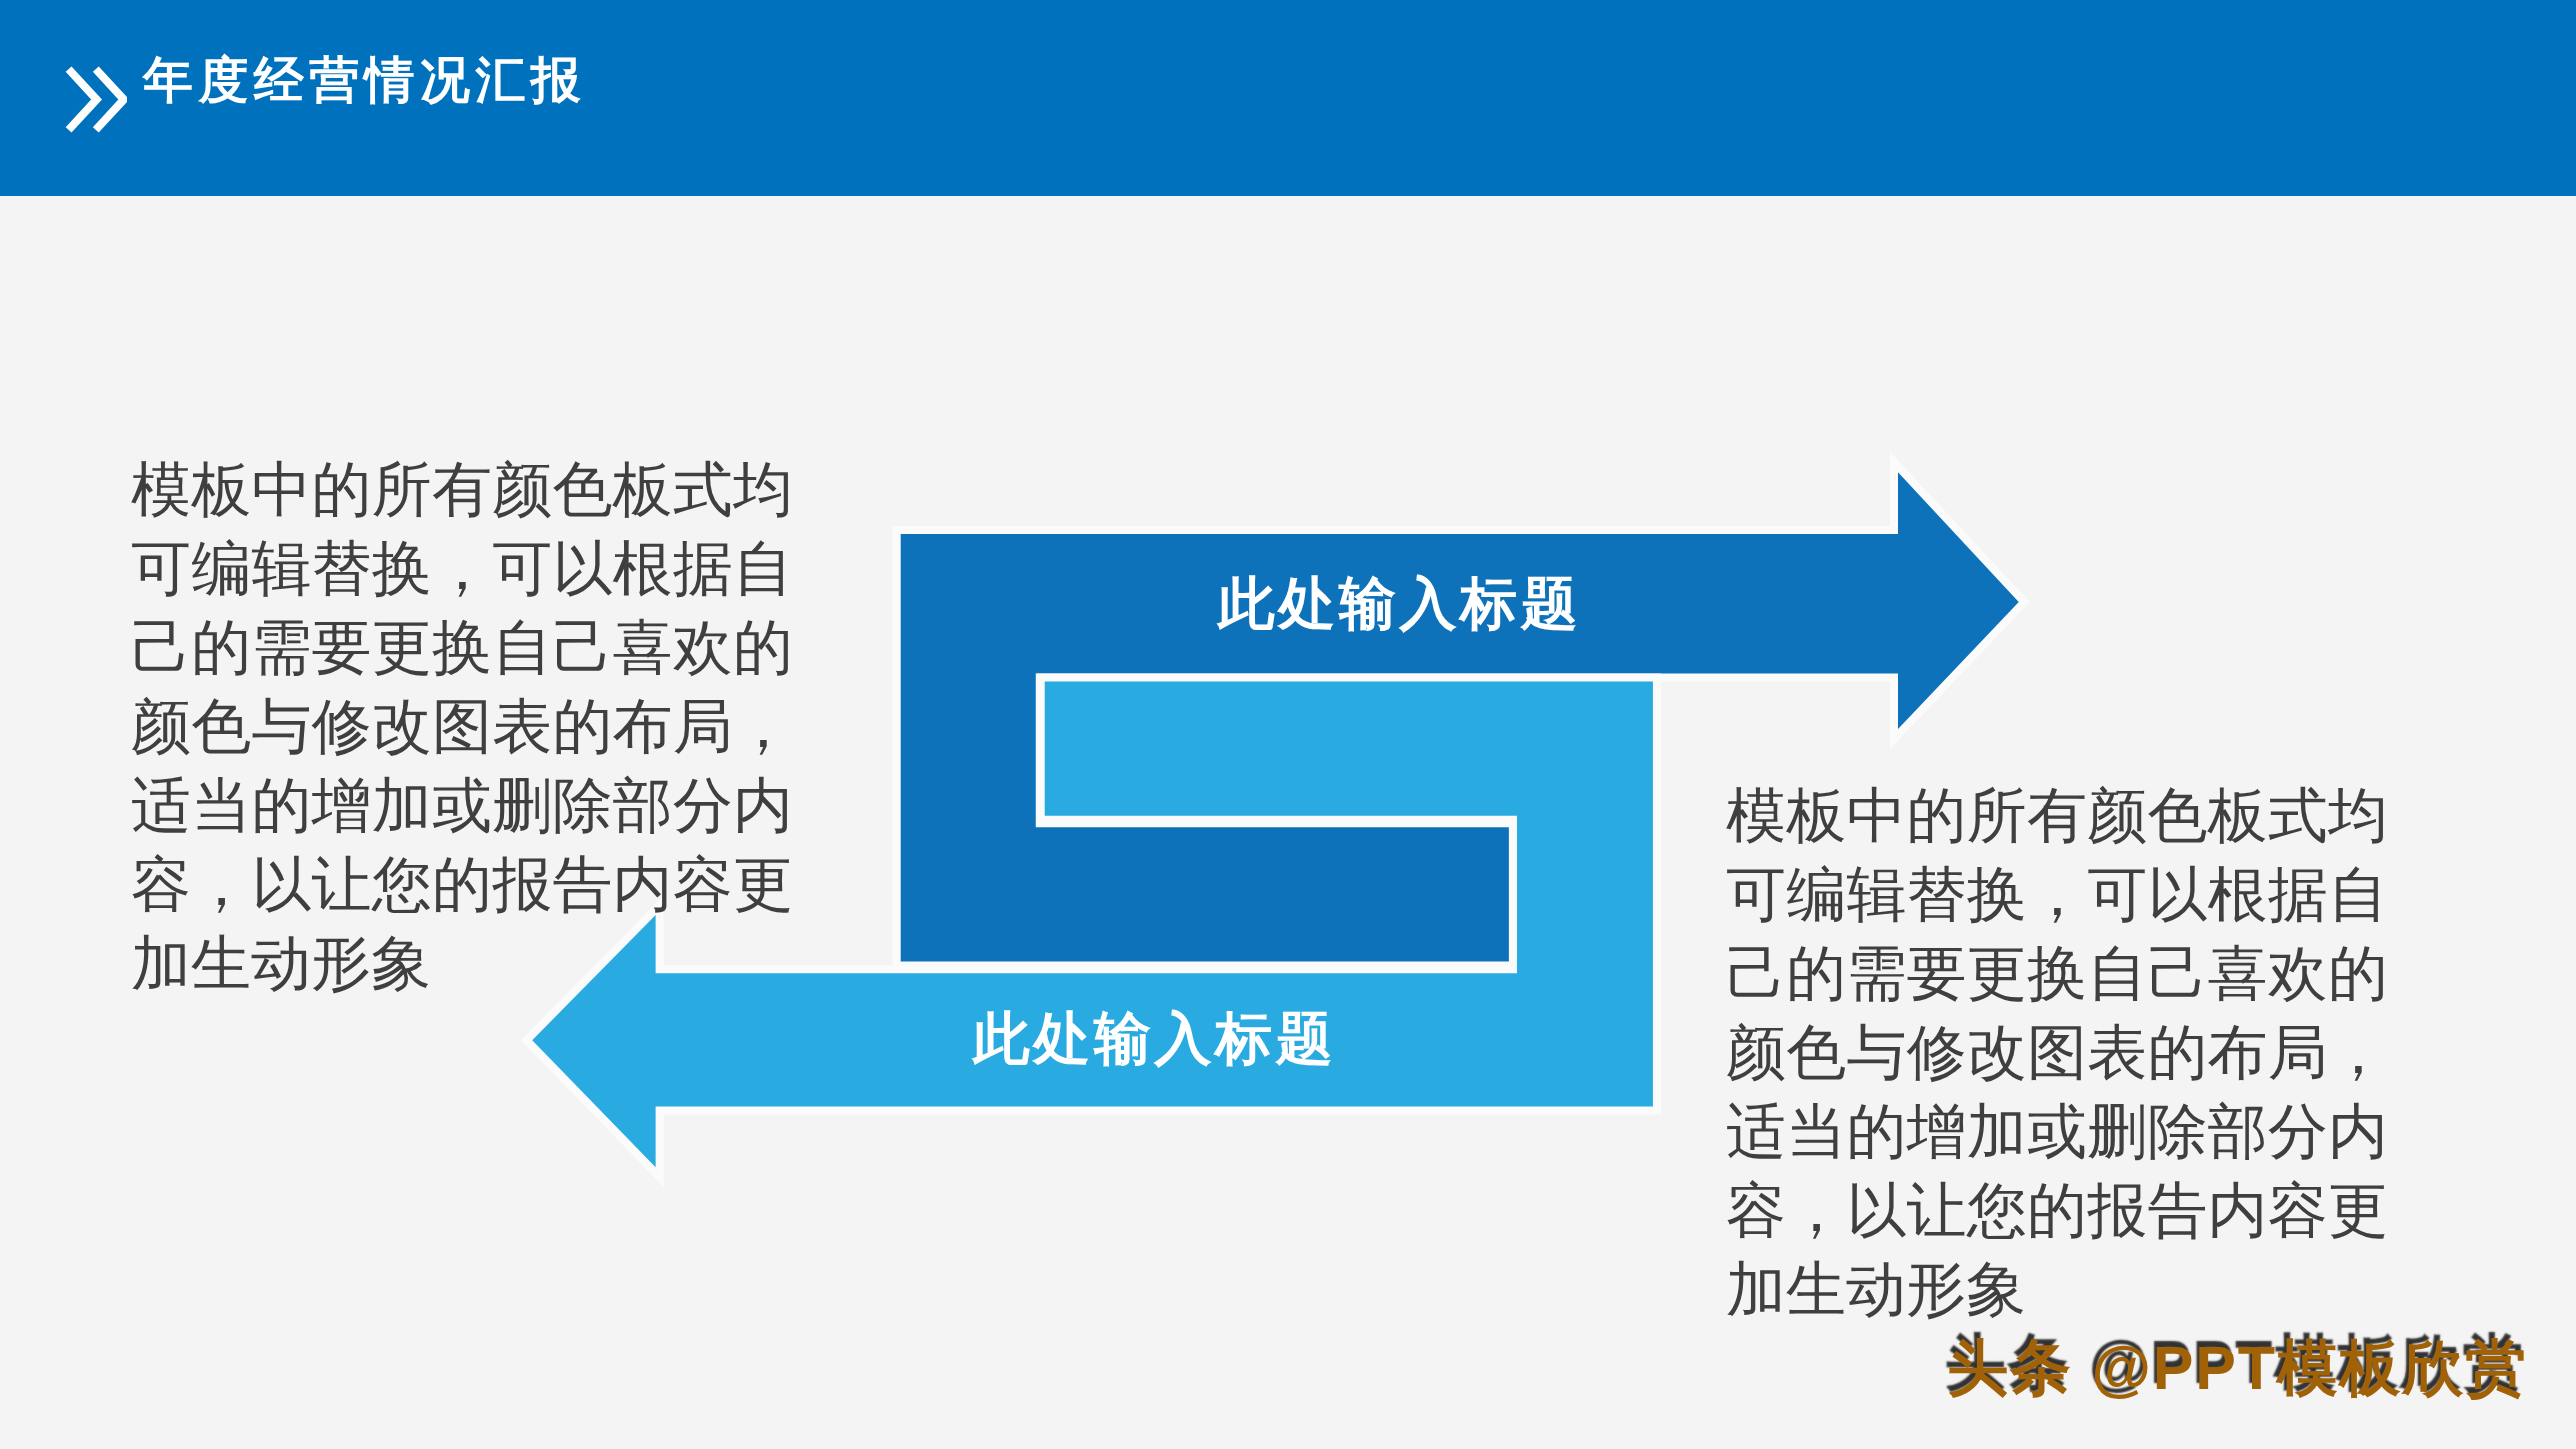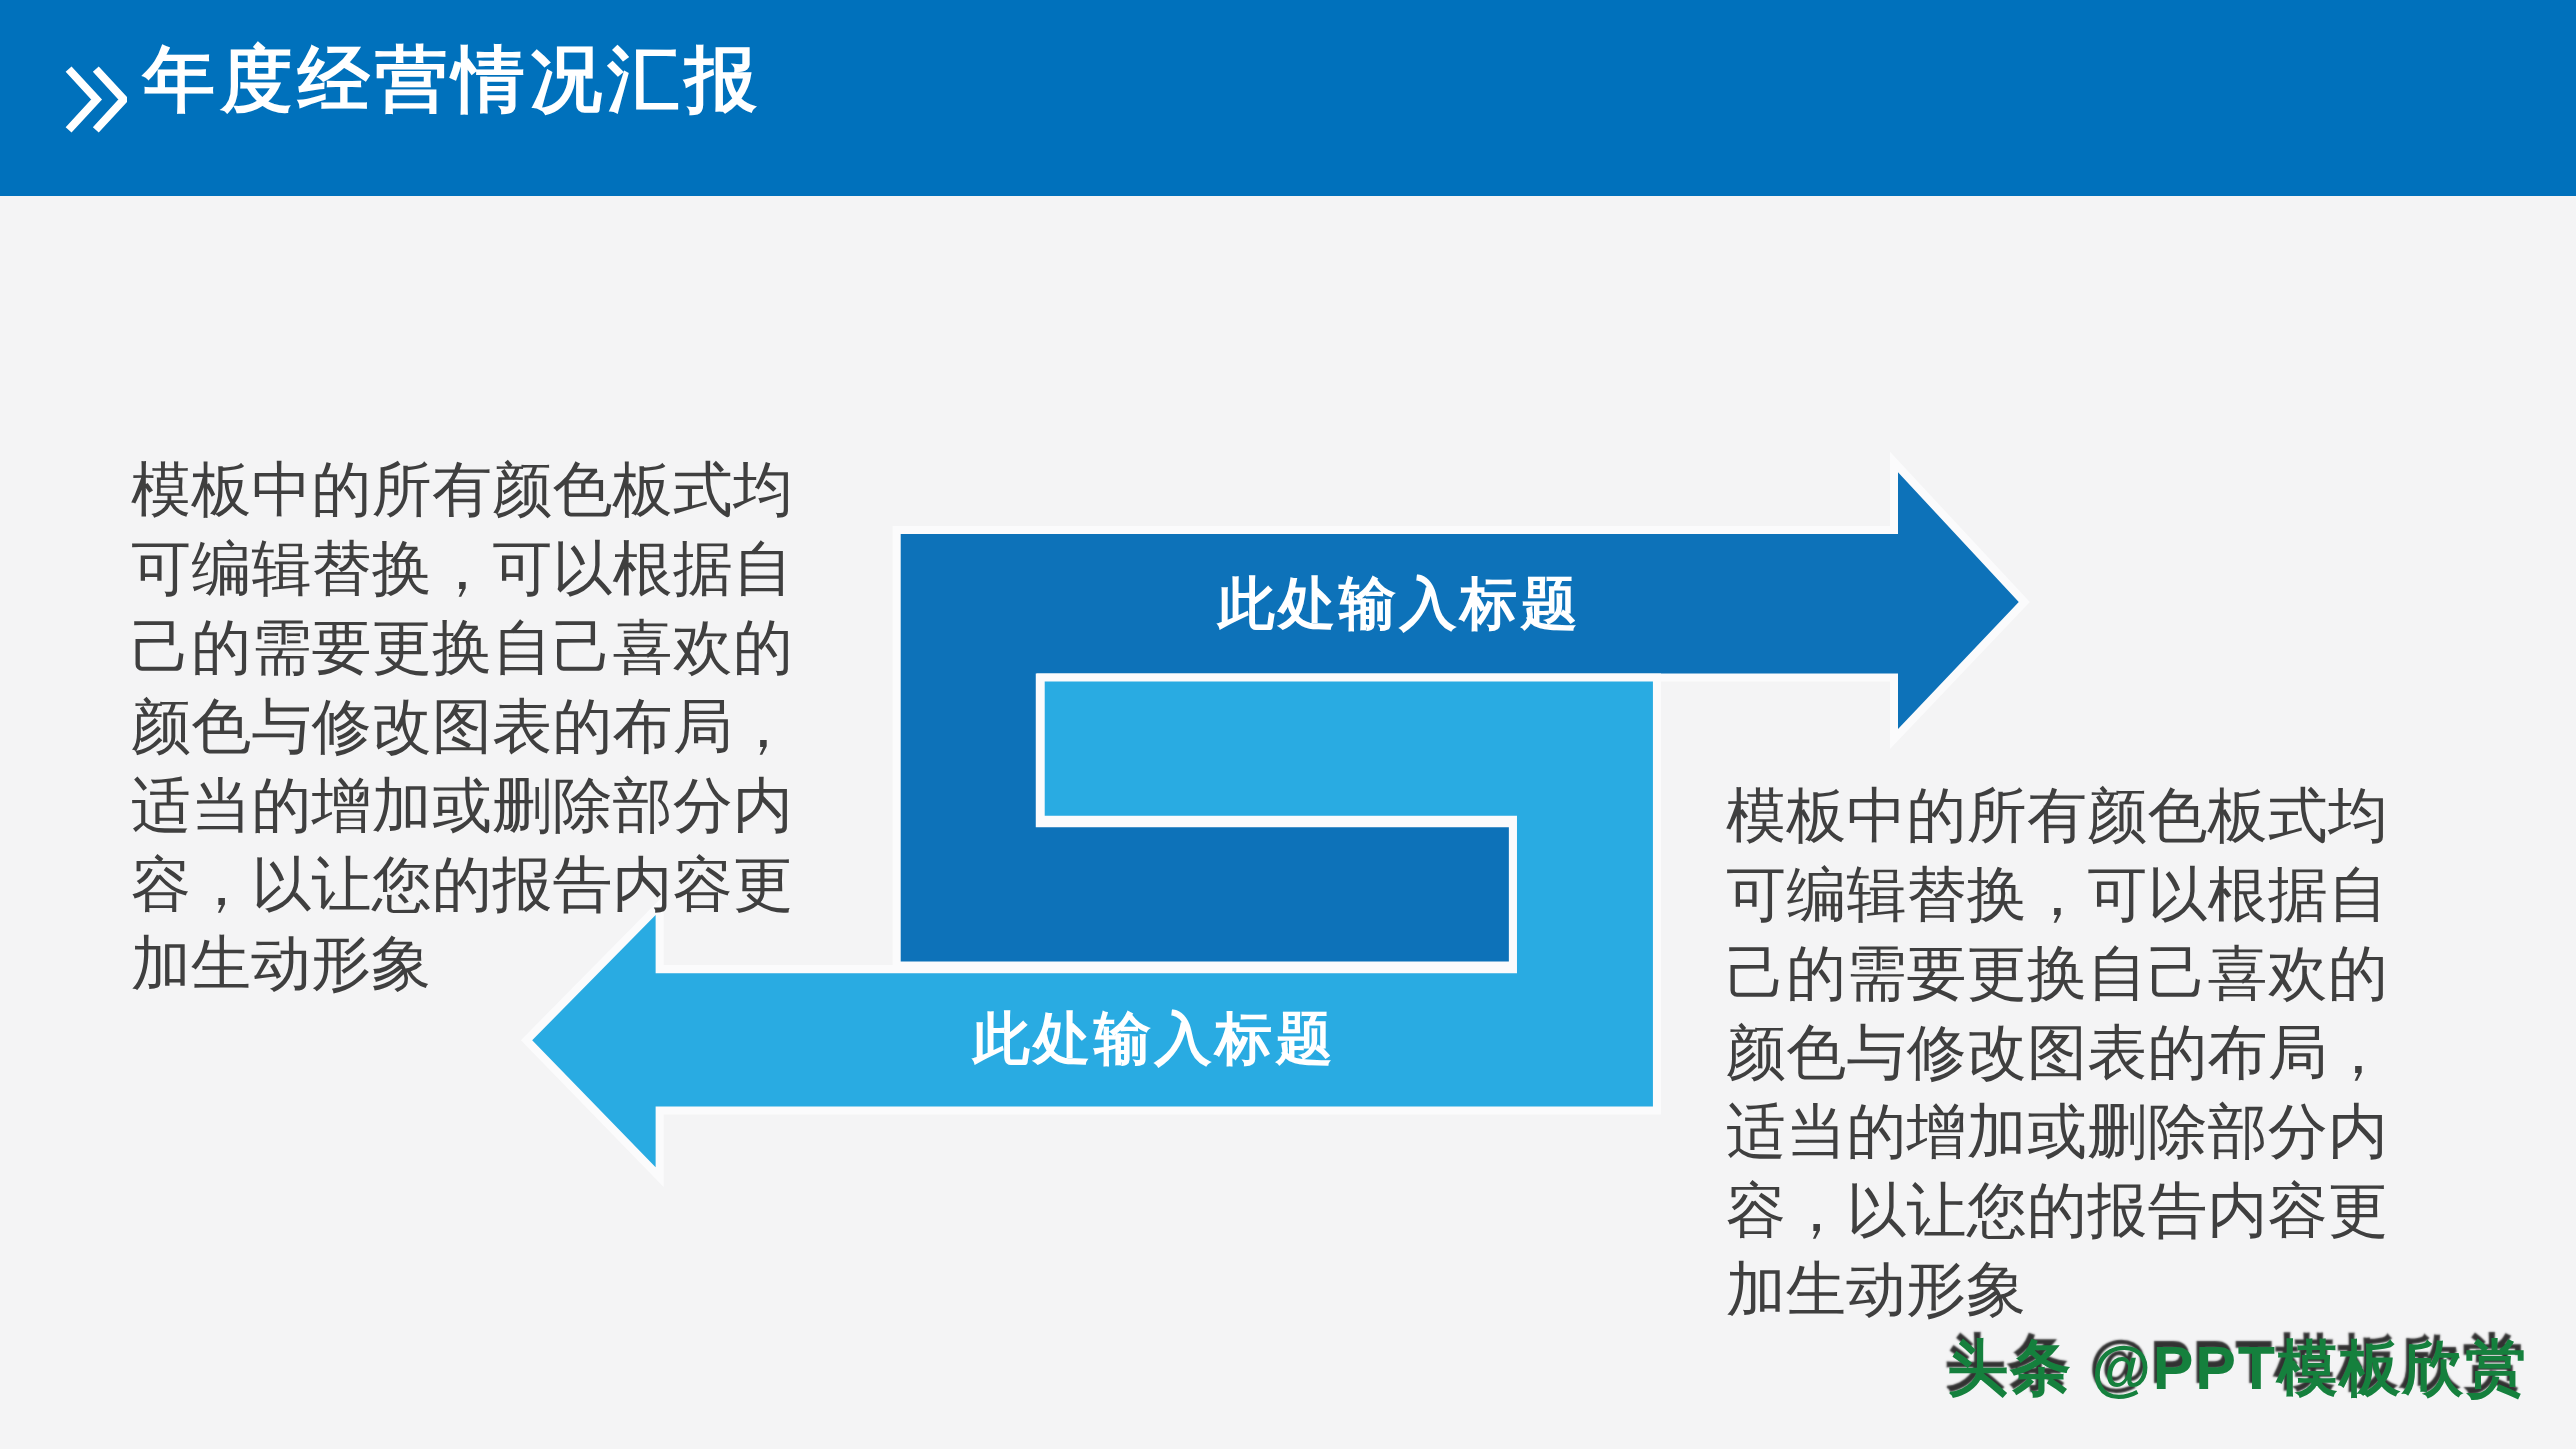--- a/index.html
+++ b/index.html
@@ -14,21 +14,21 @@
   .header{
     position:absolute;left:0;top:0;width:2576px;height:196px;
     background:var(--header-blue,#0071BC);
   }
   .chevron{
     position:absolute;left:63px;top:63px;width:64px;height:73px;
   }
   .title{
     position:absolute;left:143px;top:0;height:160px;
     display:flex;align-items:center;
-    color:#ffffff;font-size:72px;font-weight:700;letter-spacing:5.4px;
+    color:#ffffff;font-size:50px;font-weight:700;letter-spacing:5.4px;
     white-space:nowrap;
   }
   
   .para{
     position:absolute;width:662px;
     color:var(--text-gray,#3F3F3F);
     font-size:60px;line-height:79px;
     text-align:justify;
     word-break:break-all;
   }
@@ -44,21 +44,21 @@
     position:absolute;display:flex;align-items:center;justify-content:center;
     color:#ffffff;font-size:57px;font-weight:700;letter-spacing:3.6px;
     white-space:nowrap;
   }
   .arrow-label.top{left:901px;top:534px;width:997px;height:140px;}
   .arrow-label.bottom{left:656px;top:973px;width:997px;height:133px;}
   
   .watermark{
     position:absolute;right:48px;top:1331px;height:75px;
     display:flex;align-items:center;
-    color:#15803d;font-size:61px;font-weight:700;letter-spacing:1.8px;
+    color:#a16207;font-size:61px;font-weight:700;letter-spacing:1.8px;
     text-shadow:-2.7px -6.3px 1.8px rgba(15,15,15,0.85);
     white-space:nowrap;
   }
 </style>
 </head>
 <body>
 
 <div class="slide" style="--bg: #F4F4F5; --header-blue: #0071BC; --text-gray: #3F3F3F;">
 
   <div class="header">

